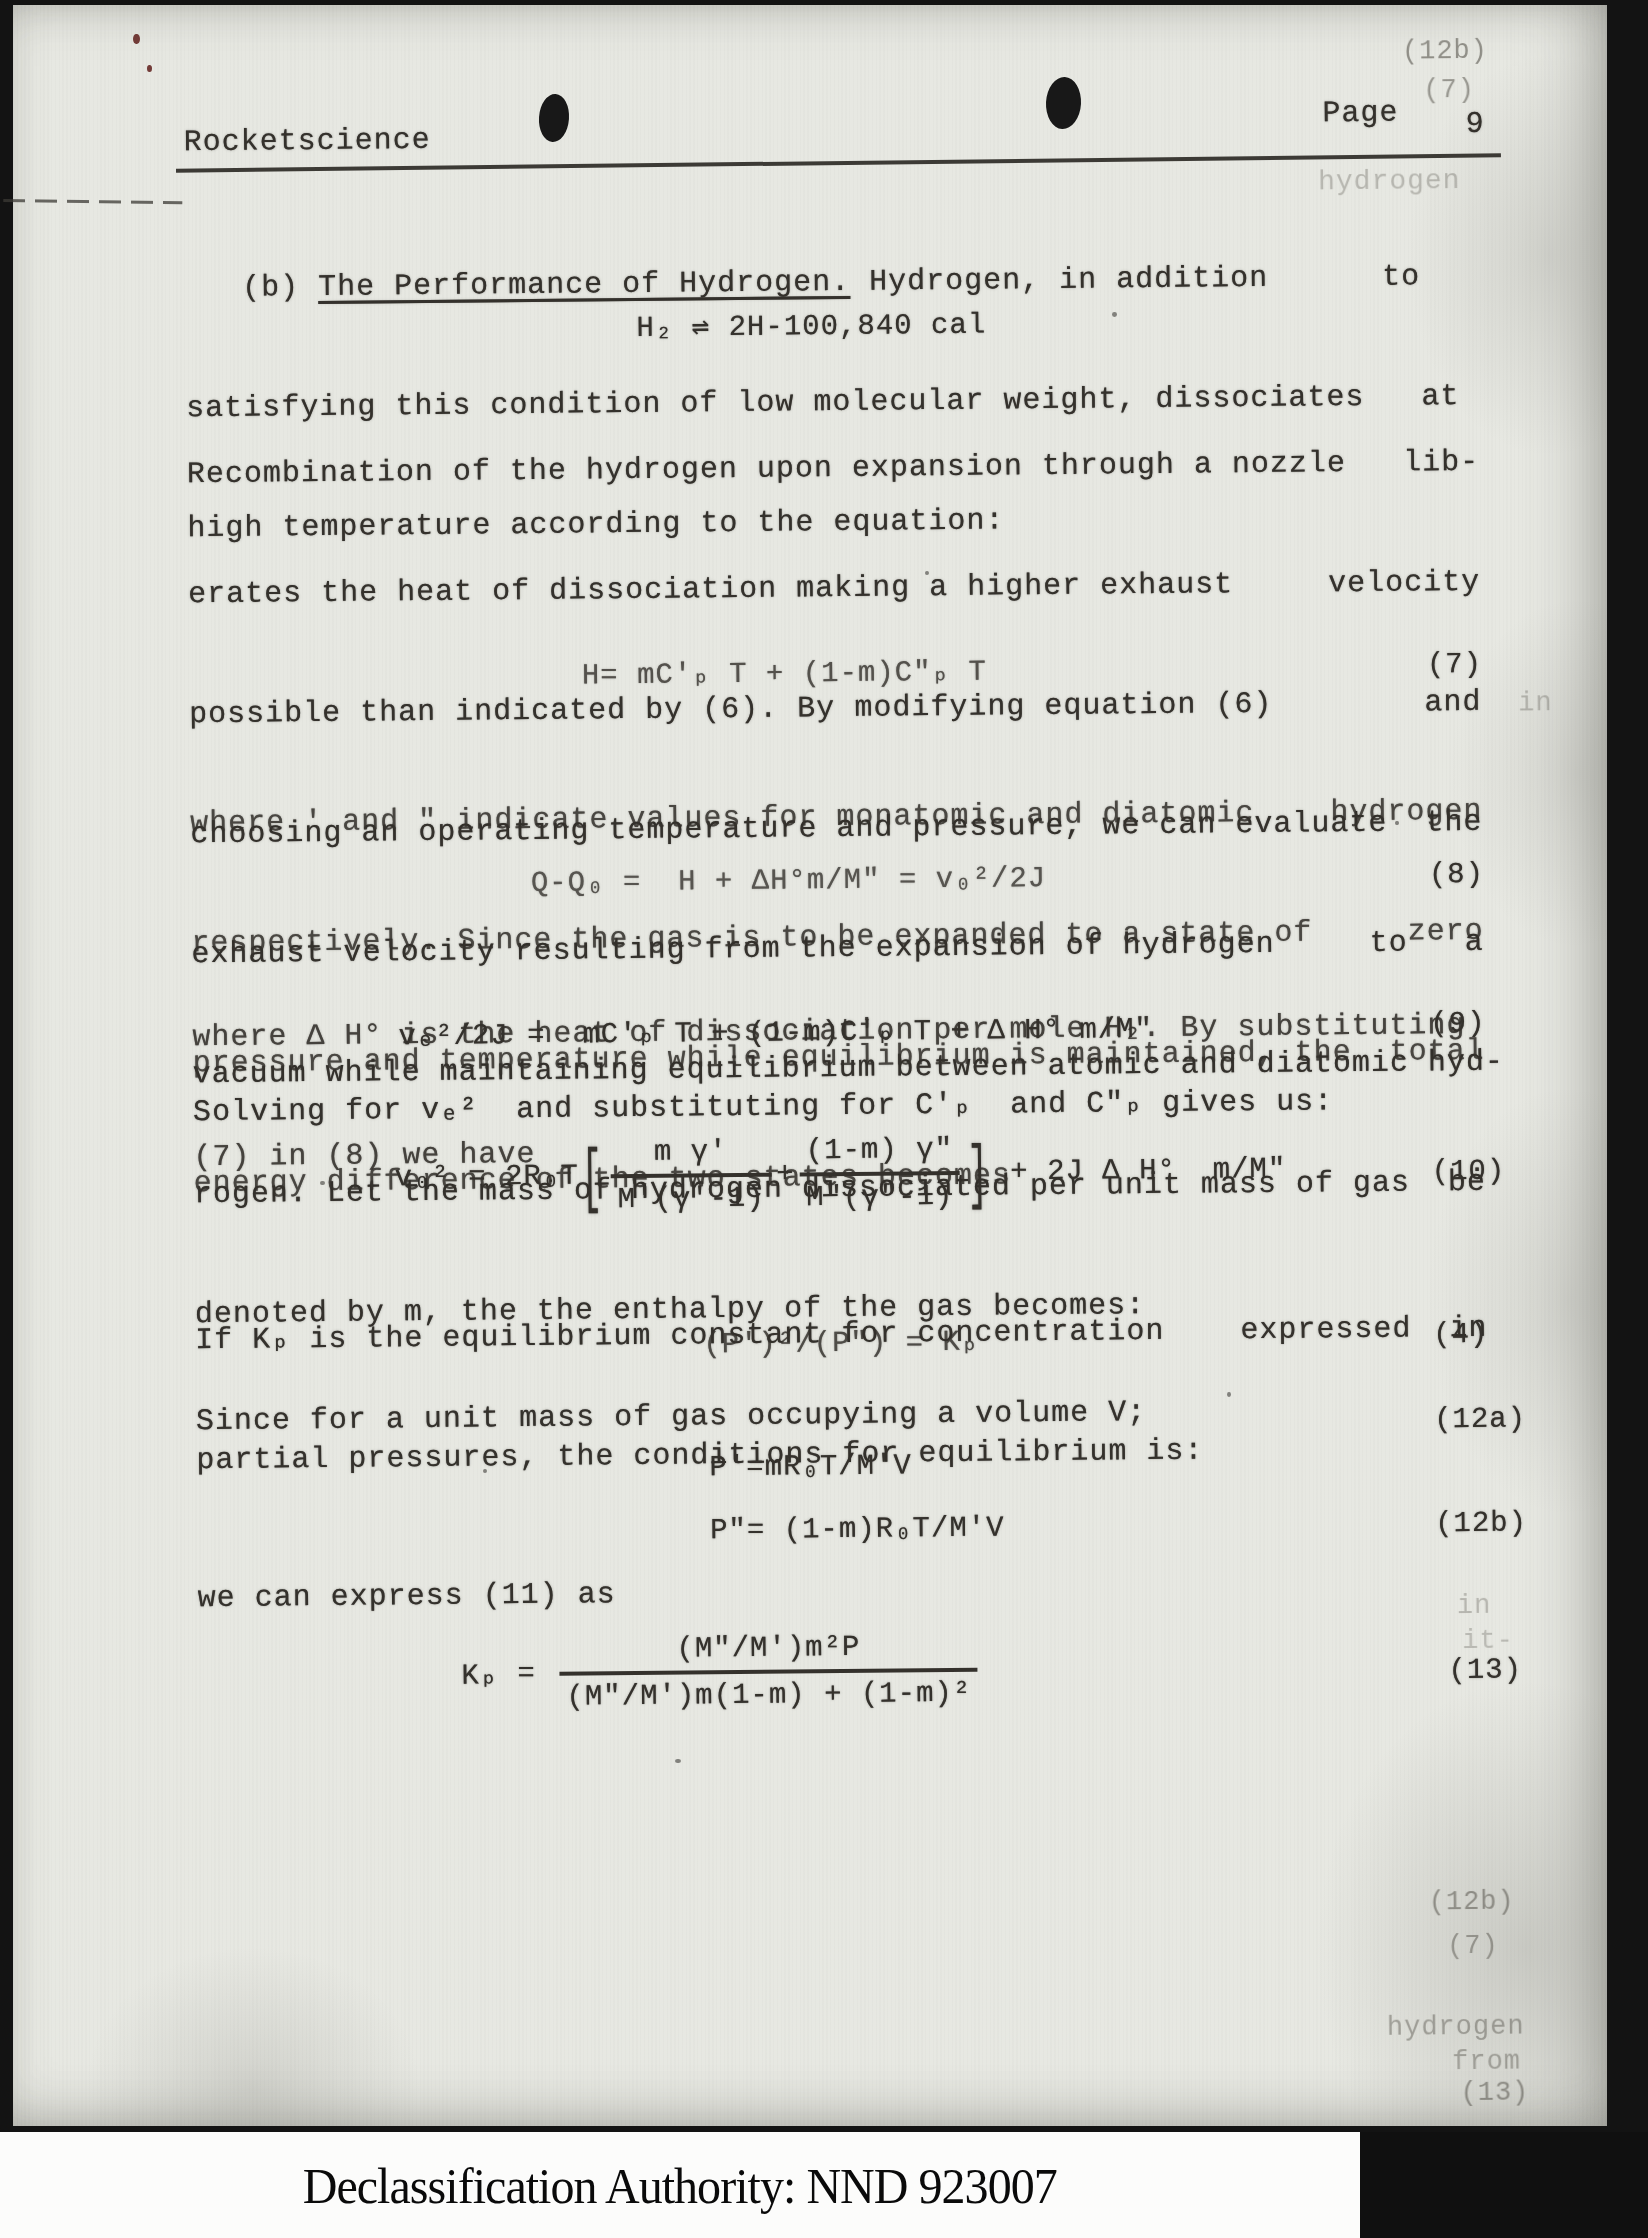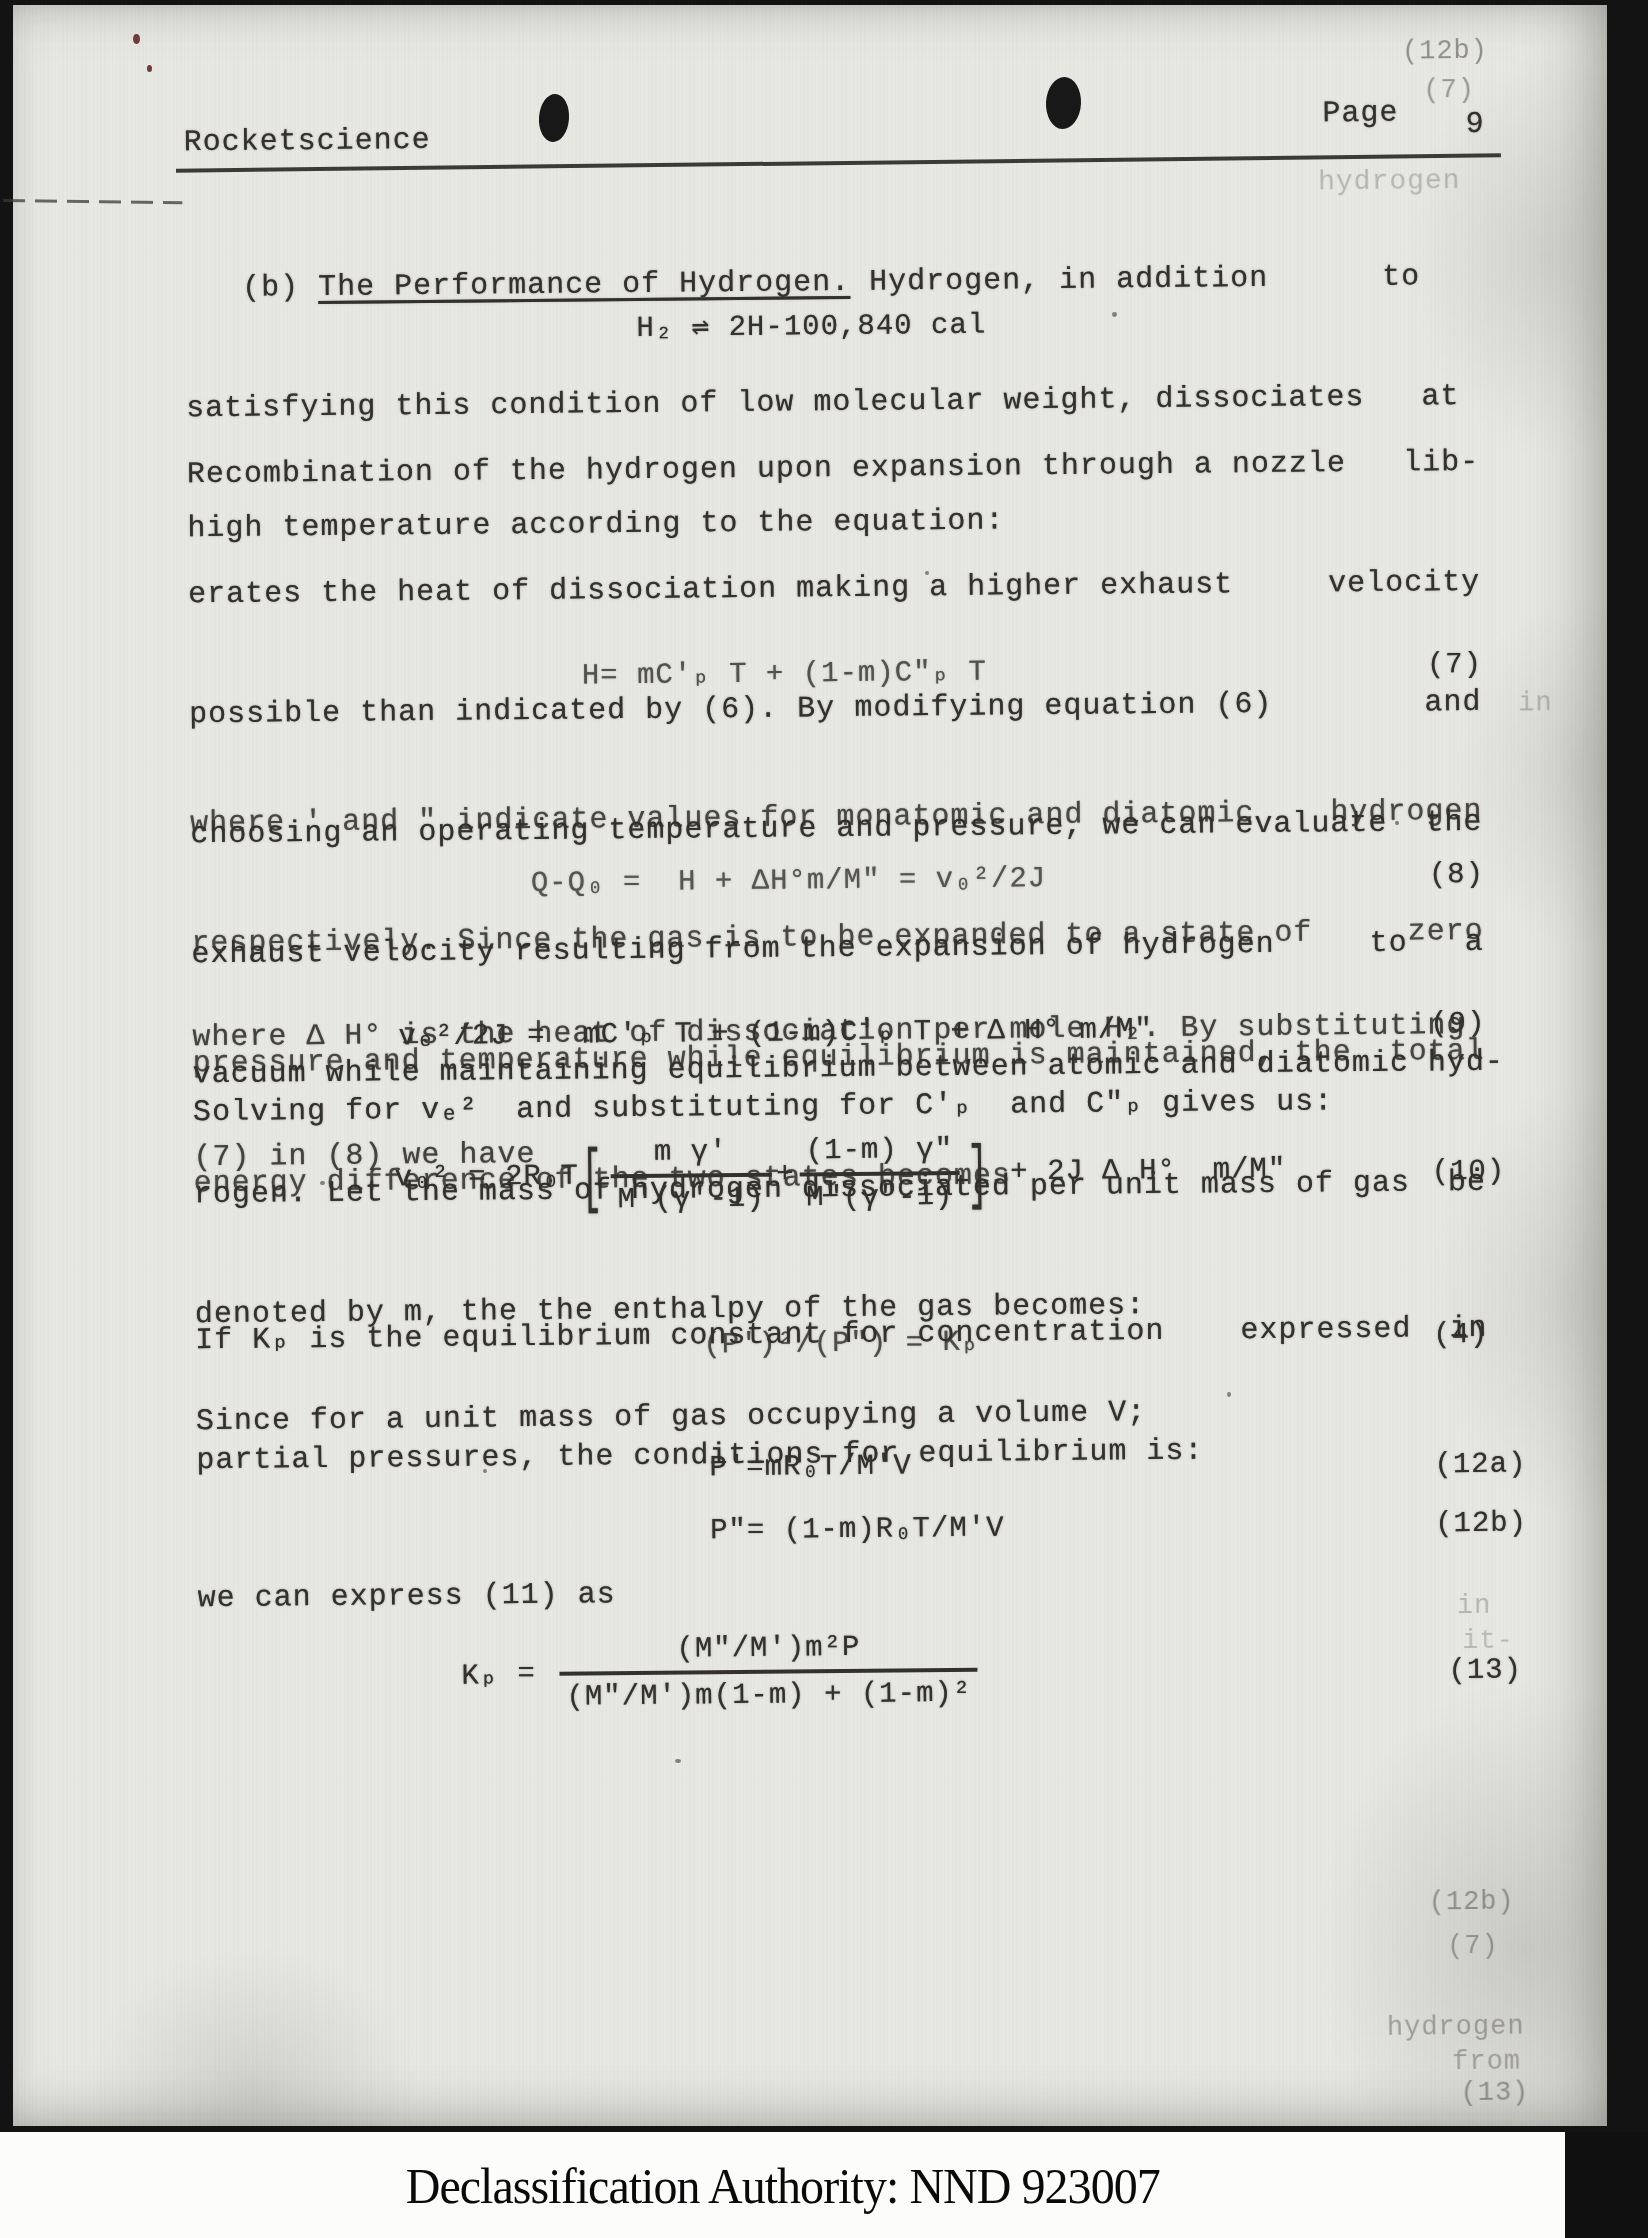--- a/index.html
+++ b/index.html
@@ -42,21 +42,21 @@
   .hline{position:absolute;background:#3c3a35;}
   .hole{position:absolute;background:#181818;border-radius:50%;}
   .speck{position:absolute;background:#2f2d29;border-radius:50%;opacity:.55;}
   .redspeck{position:absolute;background:#5e1d1a;border-radius:50%;opacity:.85;}
   .frac{display:inline-flex;flex-direction:column;align-items:center;vertical-align:middle;margin:0 4.8px;}
   .frac .fnum{padding:0 6.7px 4.8px;}
   .frac .fden{border-top:4.3px solid #34312c;padding:4.8px 6.7px 0;}
   .bigbracket{display:inline-block;transform:scaleY(2.1);font-size:34px;margin:0 2.9px;position:relative;top:2.9px;}
   .eqrow{display:flex;align-items:center;}
   .declass-band{
-    position:absolute;left:0;top:2132px;width:1565px;height:107px;background:#fcfcfb;
+    position:absolute;left:0;top:2132px;width:1360px;height:107px;background:#fcfcfb;
     display:flex;align-items:center;justify-content:center;
   }
   .declass-text{
     font-family:"Liberation Serif","DejaVu Serif",serif;color:#0a0a0a;
     font-size:50px;letter-spacing:-1px;transform:scaleX(.96);white-space:pre;
   }
 </style>
 </head>
 <body>
 
@@ -147,21 +147,21 @@
       <div class="line">If Kₚ is the equilibrium constant for concentration    expressed  in</div>
       <div class="line">partial pressures, the conditions for equilibrium is:</div>
     </div>
 
     <div class="typed eq" style="left:686px;top:1319px;opacity:.85;">(P')²/(P") = Kₚ</div>
     <div class="typed eqlabel" style="top:1319px;">(4)</div>
 
     <div class="typed" style="left:178px;top:1393px;">Since for a unit mass of gas occupying a volume V;</div>
 
     <div class="typed eq" style="left:691px;top:1445px;">P'=mR₀T/M'V</div>
-    <div class="typed eqlabel" style="top:1449px;">(12a)</div>
+    <div class="typed eqlabel" style="top:1404px;">(12a)</div>
     <div class="typed eq" style="left:691px;top:1508px;">P"= (1-m)R₀T/M'V</div>
     <div class="typed eqlabel" style="top:1508px;">(12b)</div>
 
     <div class="typed" style="left:178px;top:1570px;">we can express (11) as</div>
 
     <div class="typed eq eqrow" style="left:441px;top:1626px;">
       <span>Kₚ</span>
       <span style="margin:0 19px;">=</span>
       <span class="frac"><span class="fnum">(M"/M')m²P</span><span class="fden">(M"/M')m(1-m) + (1-m)²</span></span>
     </div>

